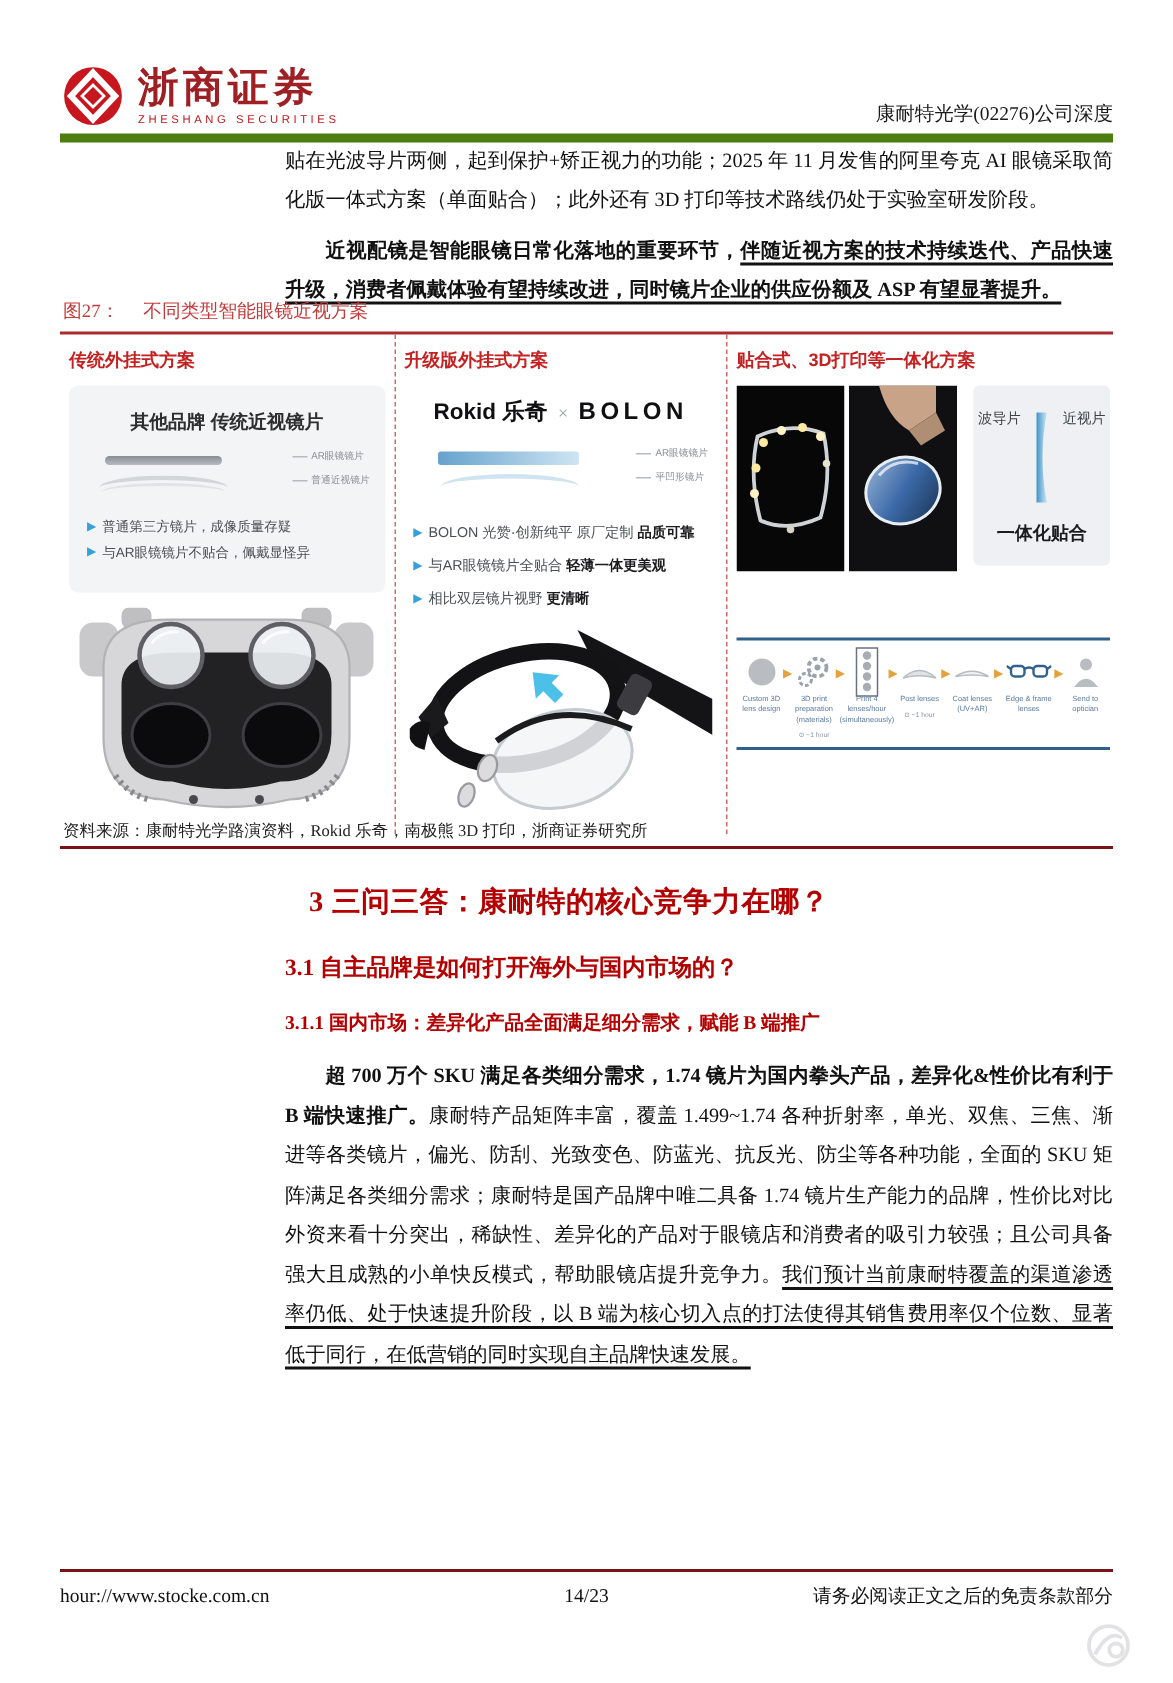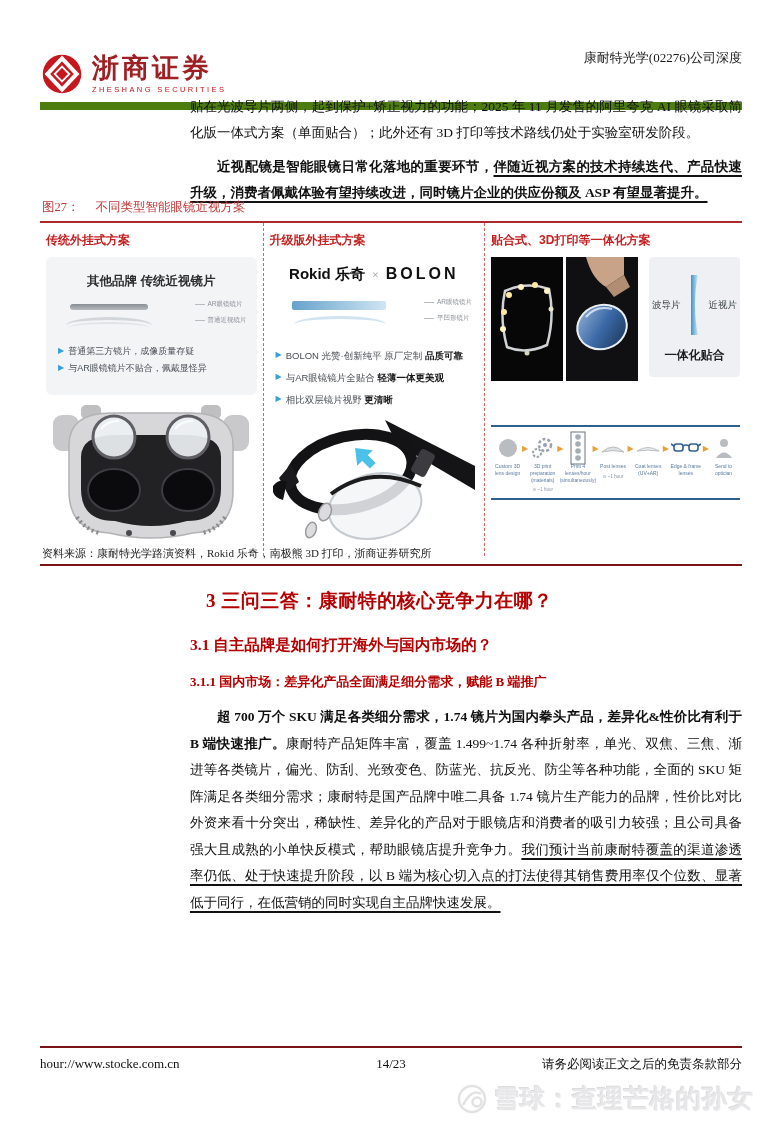--- a/index.html
+++ b/index.html
@@ -1,22 +1,22 @@
 <!DOCTYPE html>
 <html><head>
 <meta charset="utf-8">
 <style>
   html,body{margin:0;padding:0;background:#fff;}
   .page{position:relative;width:782px;height:1122px;background:#fff;overflow:hidden;
         font-family:"Liberation Serif","DejaVu Serif",serif;color:#111;}
   .sans{font-family:"Liberation Sans","DejaVu Sans",sans-serif;}
 
   
-  .header{position:absolute;left:40px;right:40px;top:49px;height:50px;
-          border-bottom:8px solid #4d7c0f;display:flex;justify-content:space-between;padding-bottom:3px;}
+  .header{position:absolute;left:40px;right:40px;top:36px;height:50px;
+          border-bottom:6px solid #4d7c0f;display:flex;justify-content:space-between;align-items:flex-end;padding-bottom:3px;}
   .brand{display:flex;align-items:center;gap:8px;}
   .brand-cn{font-size:27px;font-weight:bold;color:#9e2025;letter-spacing:3px;line-height:1;}
   .brand-en{font-size:7.5px;color:#c0151b;letter-spacing:2.4px;margin-top:3px;font-family:"Liberation Sans",sans-serif;}
   .doc-title{font-size:13px;color:#1a1a1a;padding-bottom:1px;}
 
   
   .intro{position:absolute;left:190px;top:94px;width:552px;font-size:13.5px;line-height:26px;text-align:justify;}
   .intro p{margin:0;}
   .intro .p2{margin-top:8px;text-indent:2em;font-weight:bold;}
   .u{text-decoration:underline;text-underline-offset:4px;text-decoration-thickness:1.5px;}
@@ -54,21 +54,21 @@
   .bolon{font-size:16px;font-weight:bold;letter-spacing:3px;color:#101012;font-family:"Liberation Sans",sans-serif;}
   .lensdiag2{position:relative;height:38px;margin-top:14px;}
   .blue-bar{position:absolute;left:22px;top:3px;width:94px;height:9px;border-radius:2px;
             background:linear-gradient(90deg,#66a2cc,#cfe5f3);}
   .blue-arc{position:absolute;left:24px;top:18px;width:92px;height:14px;border-top:3px solid #cfe3f0;border-radius:50%;}
   .bullets2 .bullet{font-size:9.5px;margin-bottom:7px;}
 
   
   .photos-row{display:flex;gap:3px;}
   .card3{flex:1;margin-left:8px;height:120px;background:#eef0f3;border-radius:4px;display:flex;flex-direction:column;align-items:center;box-sizing:border-box;padding-top:16px;}
-  .card3-labels{display:flex;align-items:center;gap:7px;}
+  .card3-labels{display:flex;align-items:flex-start;gap:7px;}
   .card3-label{font-size:9.5px;color:#3c4248;font-family:"Liberation Sans",sans-serif;}
   .card3-caption{margin-top:10px;font-size:12px;font-weight:bold;color:#1c1c1e;font-family:"Liberation Sans",sans-serif;}
 
   .flow-panel{margin-top:44px;border-top:2px solid #30618c;border-bottom:2px solid #30618c;background:#fff;padding:8px 2px 6px;}
   .flow-row{display:flex;justify-content:space-between;align-items:flex-start;}
   .fstep{width:29px;display:flex;flex-direction:column;align-items:center;}
   .ficon{height:26px;display:flex;align-items:center;justify-content:center;}
   .flabel{font-size:5px;color:#5b7ba3;text-align:center;line-height:1.35;font-family:"Liberation Sans",sans-serif;margin-top:2px;}
   .fclock{font-size:4.5px;color:#8a93a3;margin-top:4px;font-family:"Liberation Sans",sans-serif;}
   .farrow{color:#e5a23c;font-size:8px;margin-top:9px;}
@@ -377,16 +377,15 @@
     <span class="pageno">14/23</span>
     <span class="disclaimer">请务必阅读正文之后的免责条款部分</span>
   </div>
 
   <div class="watermark">
     <svg width="30" height="30" viewBox="0 0 30 30">
       <circle cx="15" cy="15" r="13" fill="none" stroke="#e2e2e4" stroke-width="2.5"></circle>
       <path d="M6 21 Q15 4 24 10" fill="none" stroke="#e2e2e4" stroke-width="2.5"></path>
       <circle cx="20" cy="18" r="4.5" fill="none" stroke="#e2e2e4" stroke-width="2.5"></circle>
     </svg>
-    <span class="wm-text">雪球：查理芒格的孙女</span>
   </div>
 
 </div>
 
 </body></html>

